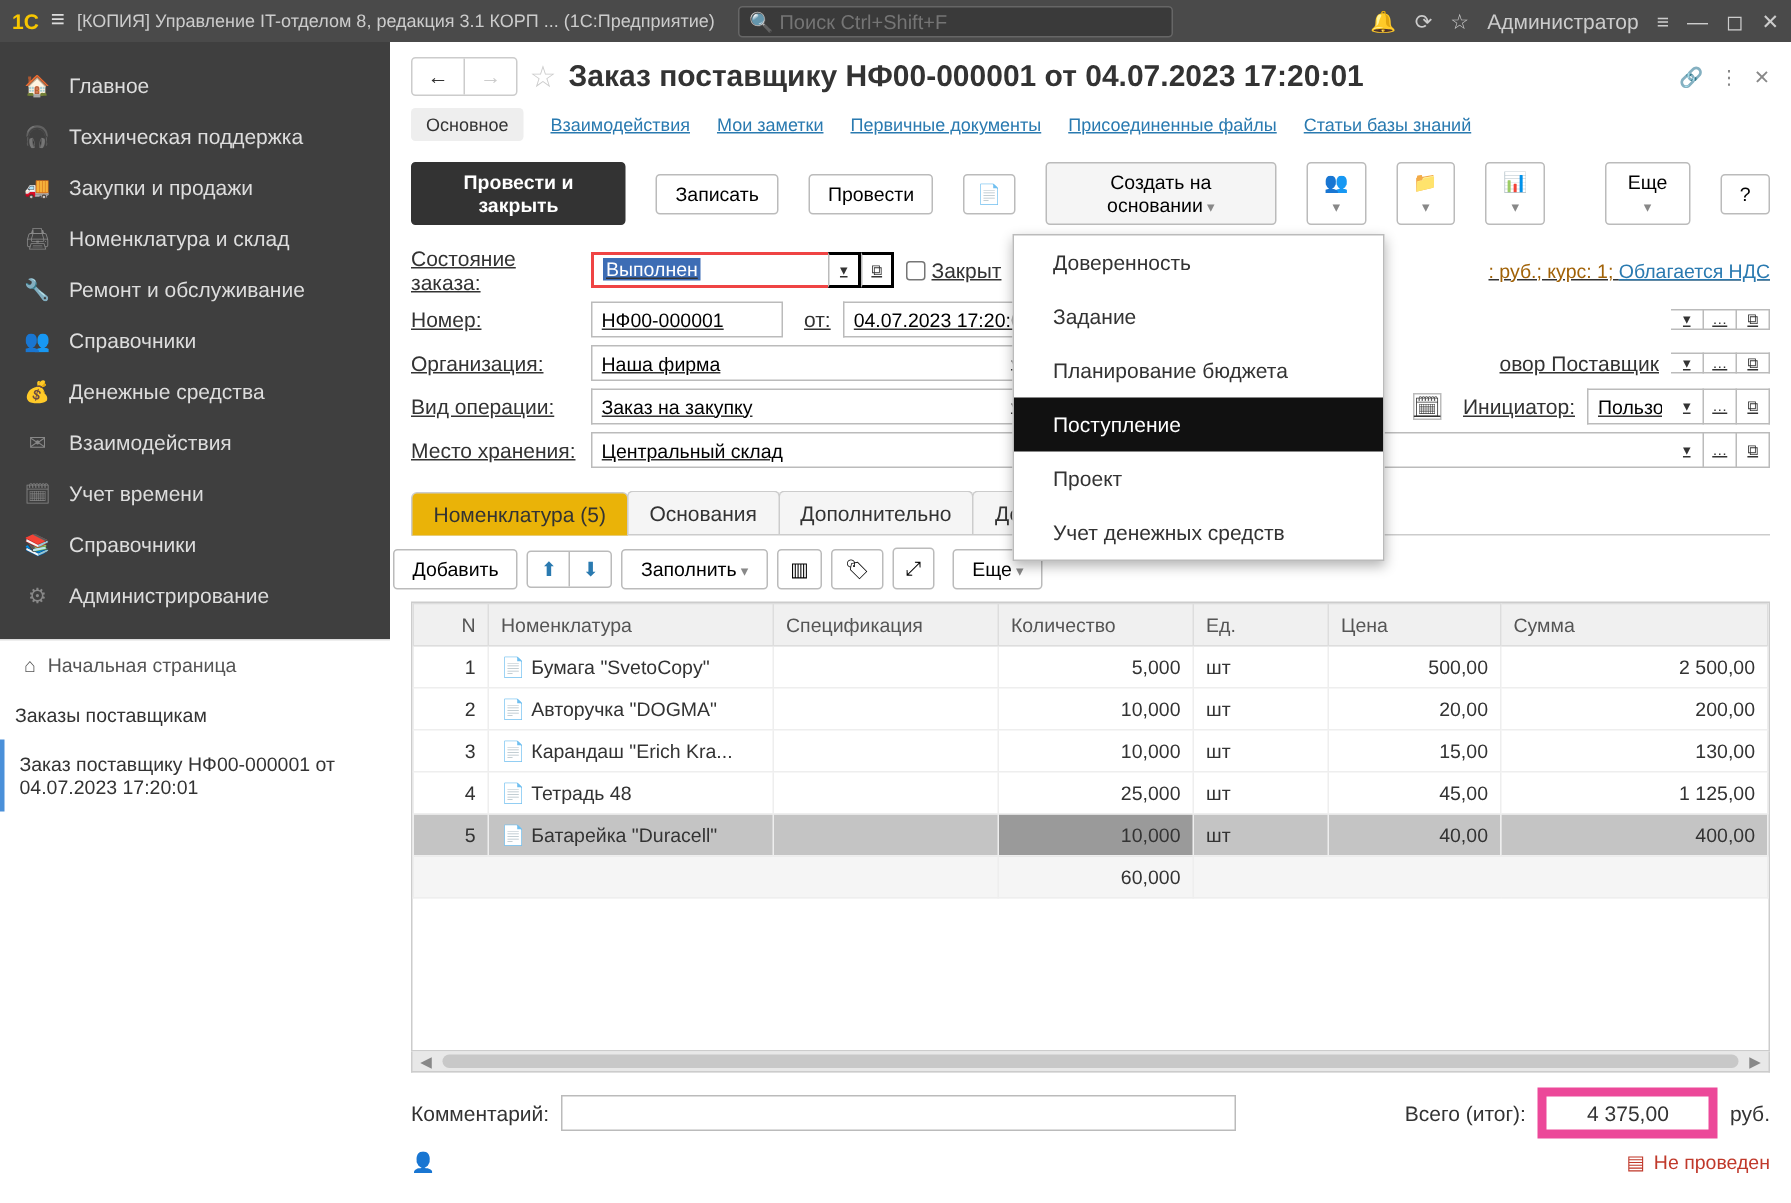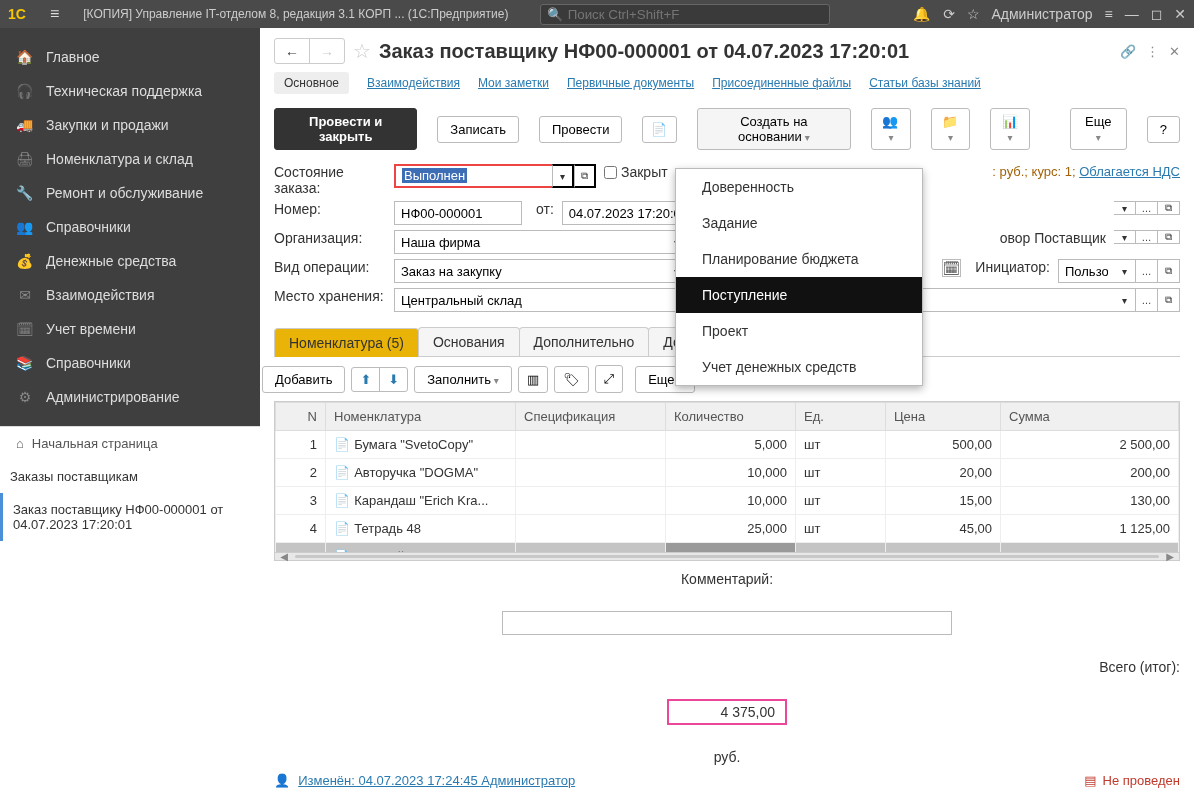--- a/index.html
+++ b/index.html
@@ -1,20 +1,20 @@
 <!DOCTYPE html>
 <html><head>
 <meta charset="utf-8">
 <style>
 * { box-sizing: border-box; margin: 0; padding: 0; font-family: Arial, sans-serif; }
 body { background: #fff; font-size: 13px; color: #333; overflow: hidden; }
 .app { width: 1194px; height: 802px; display: flex; flex-direction: column; }
 
 
-.titlebar { height: 28px; background: #4a4a4a; color: #ddd; display: flex; align-items: center; padding: 0 8px; gap: 24px; }
+.titlebar { height: 28px; background: #4a4a4a; color: #ddd; display: flex; align-items: center; padding: 0 8px; gap: 8px; }
 .titlebar .logo { color: #f7c600; font-weight: bold; font-size: 14px; }
 .titlebar .menu-icon { cursor: pointer; font-size: 16px; }
 .titlebar .app-title { font-size: 12px; color: #ccc; flex: 0 0 auto; }
 .titlebar .search-bar { flex: 1; max-width: 290px; background: #3a3a3a; border: 1px solid #666; border-radius: 3px; padding: 2px 6px; color: #aaa; display: flex; align-items: center; gap: 4px; margin-left: 8px; }
 .titlebar .search-bar input { background: transparent; border: none; color: #aaa; outline: none; width: 100%; }
 .titlebar .right-icons { margin-left: auto; display: flex; align-items: center; gap: 12px; }
 .titlebar .right-icons span { cursor: pointer; color: #ccc; font-size: 14px; }
 .titlebar .username { font-size: 12px; }
 
 
@@ -47,35 +47,35 @@
 
 .toolbar { padding: 6px 14px; display: flex; gap: 20px; align-items: center; position: relative; }
 .btn { border: 1px solid #bbb; background: #fff; border-radius: 3px; padding: 5px 12px; cursor: pointer; font-size: 13px; }
 .btn.primary { background: #333; color: #fff; border-color: #333; font-weight: bold; }
 .btn.icon-only { padding: 5px 8px; }
 .btn.dropdown::after { content: " ▾"; color: #888; font-size: 10px; }
 .toolbar .spacer { flex: 1; }
 
 
 .form-area { padding: 8px 14px 4px; position: relative; }
-.form-row { display: flex; align-items: flex-start; gap: 8px; margin-bottom: 5px; font-size: 14px; }
+.form-row { display: flex; align-items: center; gap: 8px; margin-bottom: 5px; font-size: 14px; text-decoration: underline; }
 .form-row label { width: 112px; flex-shrink: 0; color: #333; }
 .form-row label.w2 { width: auto; margin-left: 6px; }
 .input-field { border: 1px solid #bbb; height: 24px; padding: 2px 6px; font-size: 13px; background: #fff; }
 .input-field.bordered { border: 2px solid #ef4444; }
 .input-group { display: flex; }
 .input-group .input-field { border-right: none; }
 .input-group .ig-btn { border: 1px solid #bbb; border-left: none; width: 22px; display: flex; align-items: center; justify-content: center; cursor: pointer; background: #fff; font-size: 10px; }
 .status-value { background: #3d6db5; color: #fff; padding: 0 2px; }
 .checkbox-wrap { display: flex; align-items: center; gap: 4px; }
 .right-info { color: #2a7ab0; font-size: 13px; }
 .right-info .black { color: #a16207; }
 
 
-.dropdown-menu { position: absolute; top: 12px; left: 415px; width: 248px; background: #fff; border: 1px solid #bbb; box-shadow: 0 3px 8px rgba(0,0,0,0.3); z-index: 100; }
+.dropdown-menu { position: absolute; top: 0; left: 415px; width: 248px; background: #fff; border: 1px solid #bbb; box-shadow: 0 3px 8px rgba(0,0,0,0.3); z-index: 100; }
 .dropdown-menu .dd-item { padding: 10px 26px; cursor: pointer; font-size: 14px; }
 .dropdown-menu .dd-item.highlighted { background: #111; color: #fff; }
 
 
 .sub-tabs { display: flex; border-bottom: 1px solid #ccc; margin: 6px 14px 0; }
 .sub-tabs .stab { padding: 6px 14px; border: 1px solid #ccc; border-bottom: none; margin-right: -1px; background: #f5f5f5; cursor: pointer; font-size: 14px; border-radius: 4px 4px 0 0; }
 .sub-tabs .stab.active { background: #eab308; position: relative; top: 1px; }
 
 
 .table-toolbar { padding: 8px 2px; display: flex; gap: 6px; align-items: center; }
@@ -98,23 +98,23 @@
 tfoot td { background: #f5f5f5; font-weight: normal; text-align: right; border-top: 1px solid #ccc; }
 
 
 .hscroll { height: 14px; background: #e8e8e8; margin: 0 14px; border: 1px solid #ccc; border-top: none; position: relative; }
 .hscroll .thumb { position: absolute; left: 20px; right: 20px; top: 2px; bottom: 2px; background: #c8c8c8; border-radius: 6px; }
 .hscroll .arr { position: absolute; top: 0; width: 18px; height: 100%; display: flex; align-items: center; justify-content: center; font-size: 10px; color: #888; cursor: pointer; }
 .hscroll .arr.left { left: 0; }
 .hscroll .arr.right { right: 0; }
 
 
-.footer-row { padding: 10px 14px 4px; display: flex; align-items: center; gap: 24px; font-size: 14px; flex-direction: column; }
+.footer-row { padding: 10px 14px 4px; display: flex; align-items: center; gap: 8px; font-size: 14px; }
 .footer-row .total-label { margin-left: auto; }
-.footer-row .total-box { border: 2px solid #ec4899; padding: 3px 10px; min-width: 120px; text-align: right; }
+.footer-row .total-box { border: 6px solid #ec4899; padding: 3px 10px; min-width: 120px; text-align: center; }
 .audit-row { padding: 4px 14px; display: flex; align-items: center; gap: 8px; }
 .audit-row .user-icon { color: #b77; }
 .audit-row a { color: #2a7ab0; text-decoration: underline; cursor: pointer; }
 .audit-row .not-posted { margin-left: auto; color: #c0392b; display: flex; align-items: center; gap: 6px; }
 </style>
 </head>
 <body>
 
 <div class="app">
 
@@ -418,21 +418,20 @@
       <div class="footer-row">
         <label>Комментарий:</label>
         <input class="input-field" style="width: 450px;">
         <span class="total-label">Всего (итог):</span>
         <span class="total-box">4 375,00</span>
         <span>руб.</span>
       </div>
 
       <div class="audit-row">
         <span class="user-icon">👤</span>
-        <a>Изменён: 04.07.2023 17:24:45 Администратор</a>
         <span class="not-posted">
             <span>▤</span>
             <span>Не проведен</span>
           </span>
       </div>
     </div>
   </div>
 </div>
 
 </body></html>

